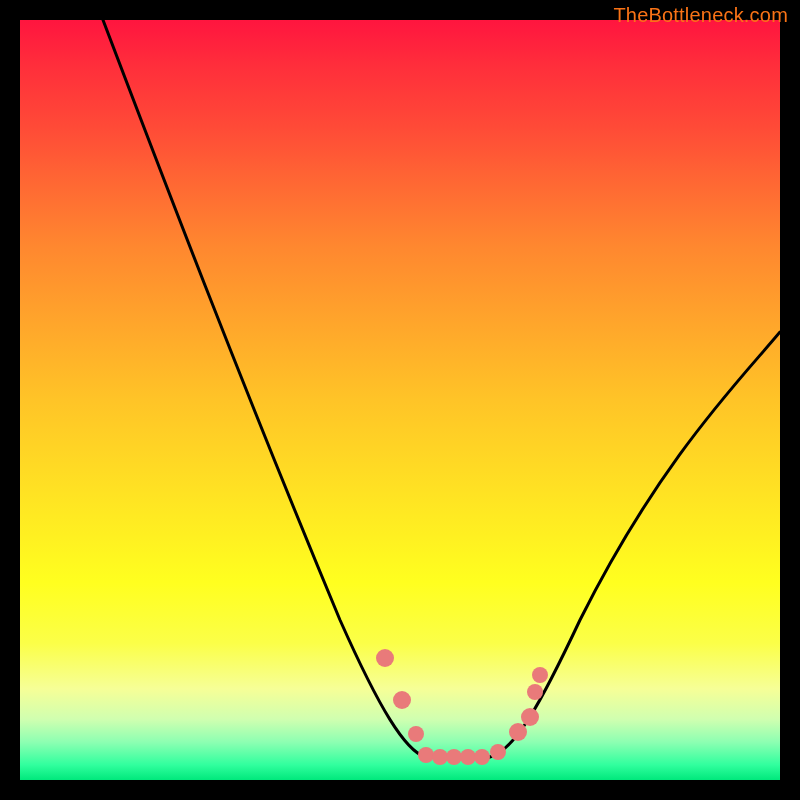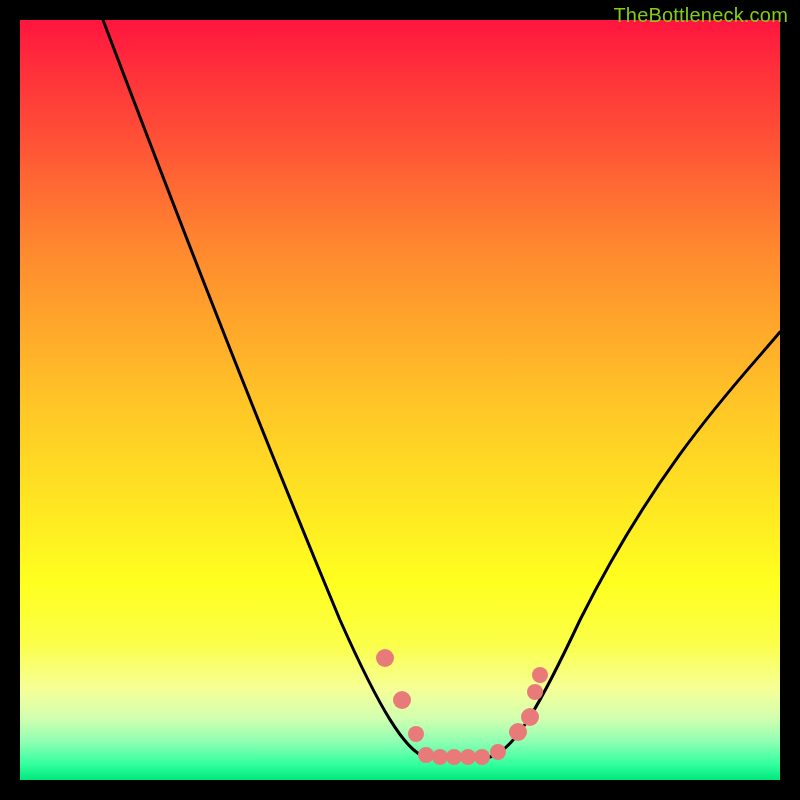--- a/index.html
+++ b/index.html
@@ -44,21 +44,21 @@
   svg.curve {
     position: absolute;
     inset: 0;
     width: 760px;
     height: 760px;
   }
   .watermark {
     position: absolute;
     top: 4px;
     right: 12px;
-    color: #84cc16;
+    color: #f97316;
     font-size: 20px;
     font-weight: 500;
     letter-spacing: 0.2px;
     user-select: none;
   }
 </style>
 </head>
 <body>
 
 <div class="frame">

